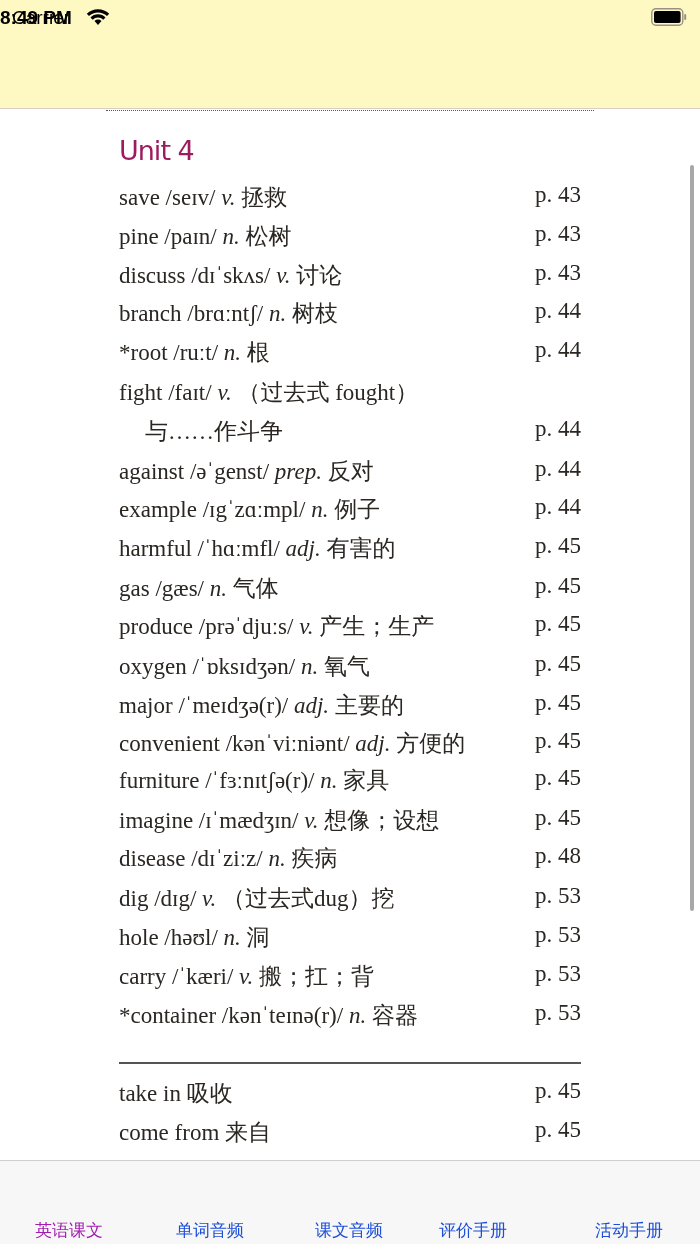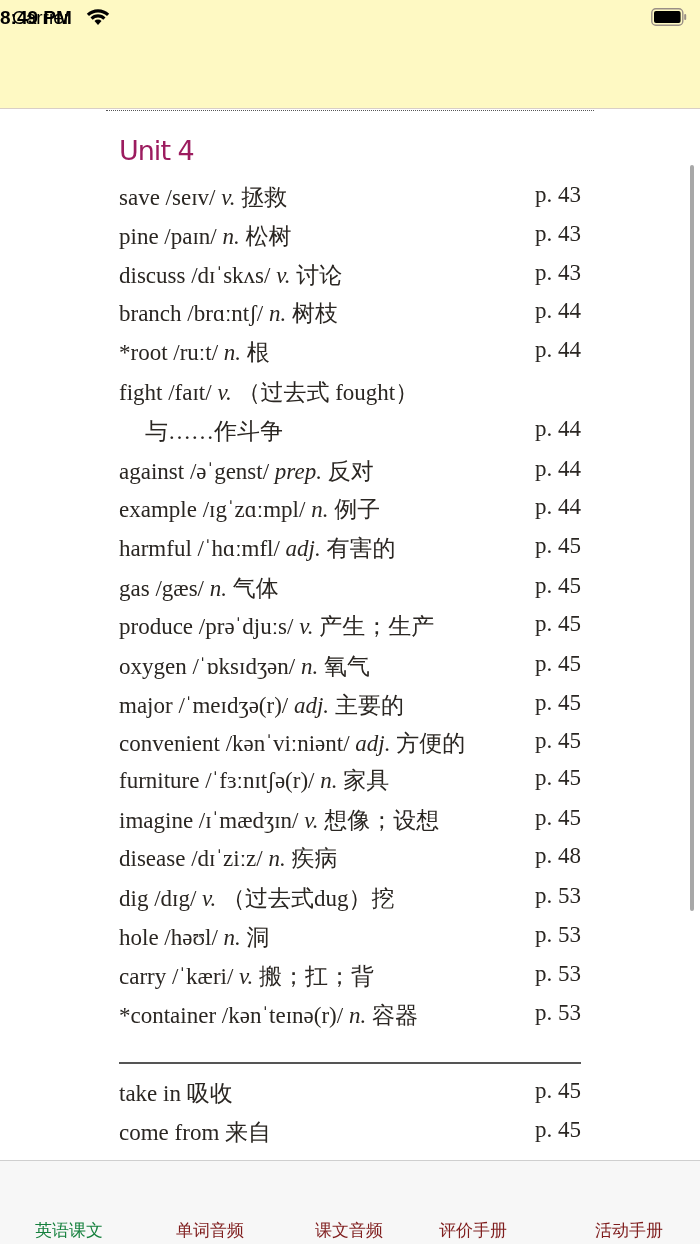--- a/index.html
+++ b/index.html
@@ -17,22 +17,22 @@
   .dotline { position:absolute; left:106px; top:1px; width:488px; border-top:1px dotted #555; }
   .unit-heading { position:absolute; left:119px; top:26px; font-size:27px; font-weight:normal; color:#9c1c5f; font-family:"DejaVu Sans", sans-serif; letter-spacing:-1px; }
   .entry { position:absolute; left:119px; width:462px; font-family:"Liberation Serif", serif; font-size:23px; color:#2a2622; white-space:nowrap; }
   .entry .word { position:absolute; left:0; top:0; }
   .entry .page { position:absolute; right:0; top:0; }
   .entry .ind { padding-left:26px; }
   .entry i { font-style:italic; }
   .rule { position:absolute; left:119px; top:953px; width:462px; border-top:2px solid #555; }
   .scrollbar { position:absolute; left:690px; top:56px; width:4px; height:746px; border-radius:2px; background:#a8a8a8; }
   .tabbar { position:absolute; left:0; top:1160px; width:700px; height:84px; background:#f7f7f7; border-top:1px solid #cfcfcf; z-index:5; }
-  .tab { position:absolute; top:58px; font-size:17px; color:#7f1d1d; width:110px; text-align:center; cursor:pointer; }
-  .tab.active { color:#15803d; }
+  .tab { position:absolute; top:58px; font-size:17px; color:#1d4ed8; width:110px; text-align:center; cursor:pointer; }
+  .tab.active { color:#a21caf; }
 </style>
 </head>
 <body>
 
 <div class="header">
   <div class="status-bar">
     <span class="carrier">Carrier</span>
     <svg class="wifi" viewBox="0 0 24 20">
       <path d="M12 18 L8.5 14 A5 5 0 0 1 15.5 14 Z" fill="#000"></path>
       <path d="M4.5 10.5 A10.5 10.5 0 0 1 19.5 10.5 L17.3 12.8 A7.4 7.4 0 0 0 6.7 12.8 Z" fill="#000"></path>

